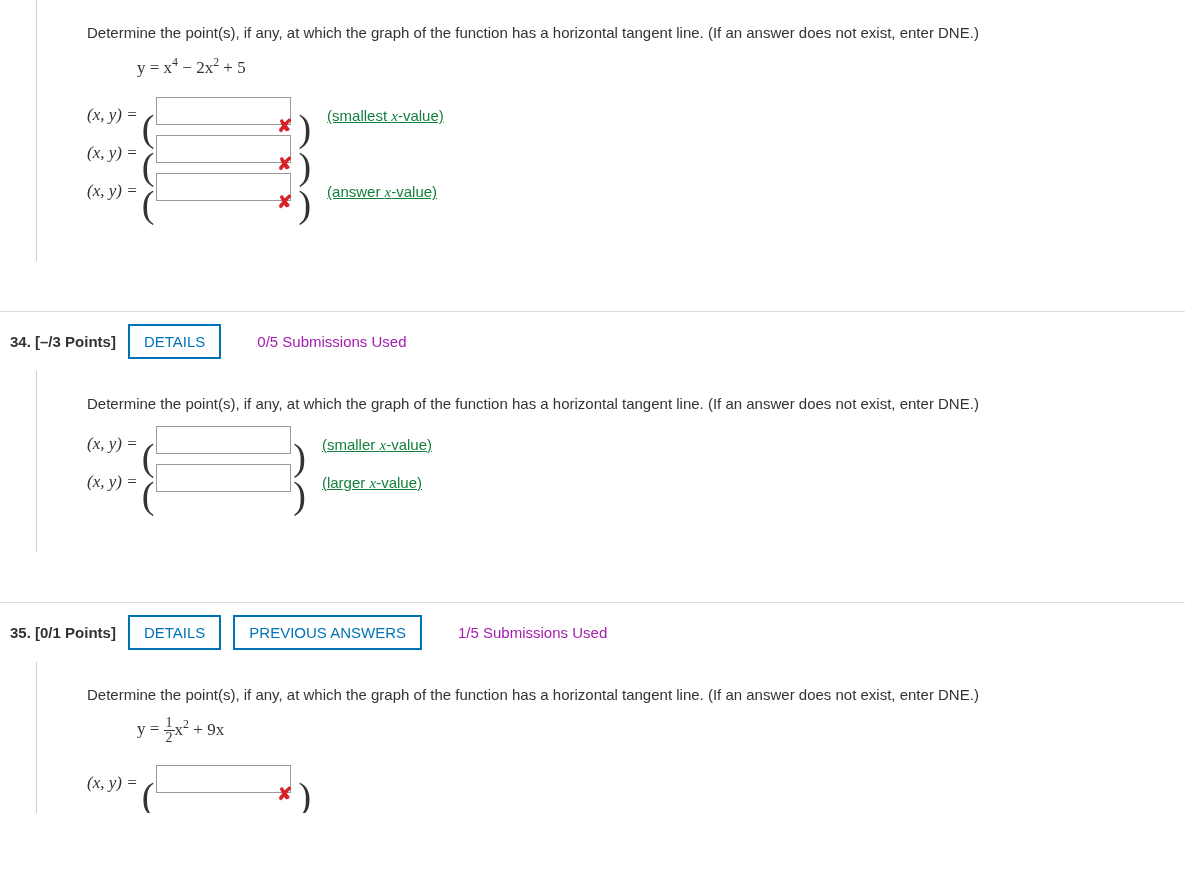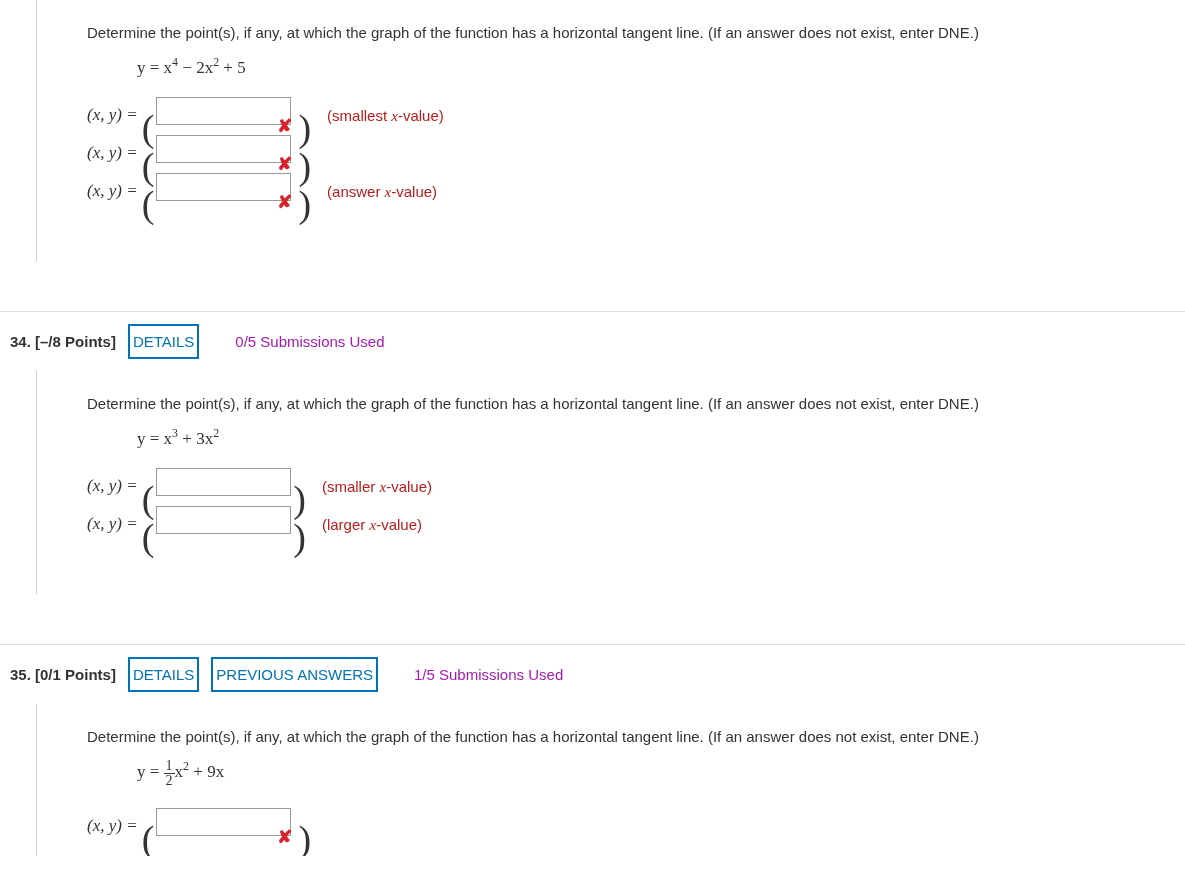--- a/index.html
+++ b/index.html
@@ -23,21 +23,21 @@
   }
   .question-number {
     font-weight: bold;
     color: #333;
     font-size: 15px;
   }
   .btn {
     border: 2px solid #0073b8;
     color: #0073b8;
     background: #fff;
-    padding: 7px 3px;
+    padding: 7px 14px;
     font-size: 15px;
     cursor: pointer;
     font-family: inherit;
   }
   .submissions {
     color: #a21caf;
     margin-left: 24px;
   }
   .question-body {
     padding: 14px 40px 50px 40px;
@@ -114,22 +114,23 @@
     display: inline-block;
     position: relative;
     top: 12px;
     left: -16px;
     margin-right: -10px;
   }
   .hint {
     font-family: "Helvetica Neue", Arial, sans-serif;
     font-style: normal;
     font-size: 15px;
-    color: #b91c1c;
+    color: #15803d;
     margin-left: 16px;
+    text-decoration: underline;
   }
   .hint .xvar {
     font-style: italic;
     font-family: "Times New Roman", serif;
   }
   sup { font-size: 0.7em; }
   .spacer { height: 50px; }
 </style>
 </head>
 <body>
@@ -163,28 +164,27 @@
     <span class="paren">)</span>
     <span class="hint"><span>(answer </span><span class="xvar">x</span><span>-value)</span></span>
   </div>
 </div>
 
 <div class="spacer"></div>
 
 <div class="question-container">
   <div class="question-header">
     <span class="question-number">
-      <span>34.</span> <span>[–/8 Points]</span>
+      <span>34.</span> <span>[–/3 Points]</span>
     </span>
     <button class="btn">DETAILS</button>
     <span class="submissions">0/5 Submissions Used</span>
   </div>
   <div class="question-body">
     <p class="prompt">Determine the point(s), if any, at which the graph of the function has a horizontal tangent line. (If an answer does not exist, enter DNE.)</p>
-    <div class="equation">y = x<sup>3</sup> + 3x<sup>2</sup></div>
 
     <div class="answer-row">
       <span class="lhs">(x, y) = </span>
       <span class="paren">(</span>
       <input class="answer-input" style="">
       <span class="paren">)</span>
       <span class="hint"><span>(smaller </span><span class="xvar">x</span><span>-value)</span></span>
     </div>
 
     <div class="answer-row">

